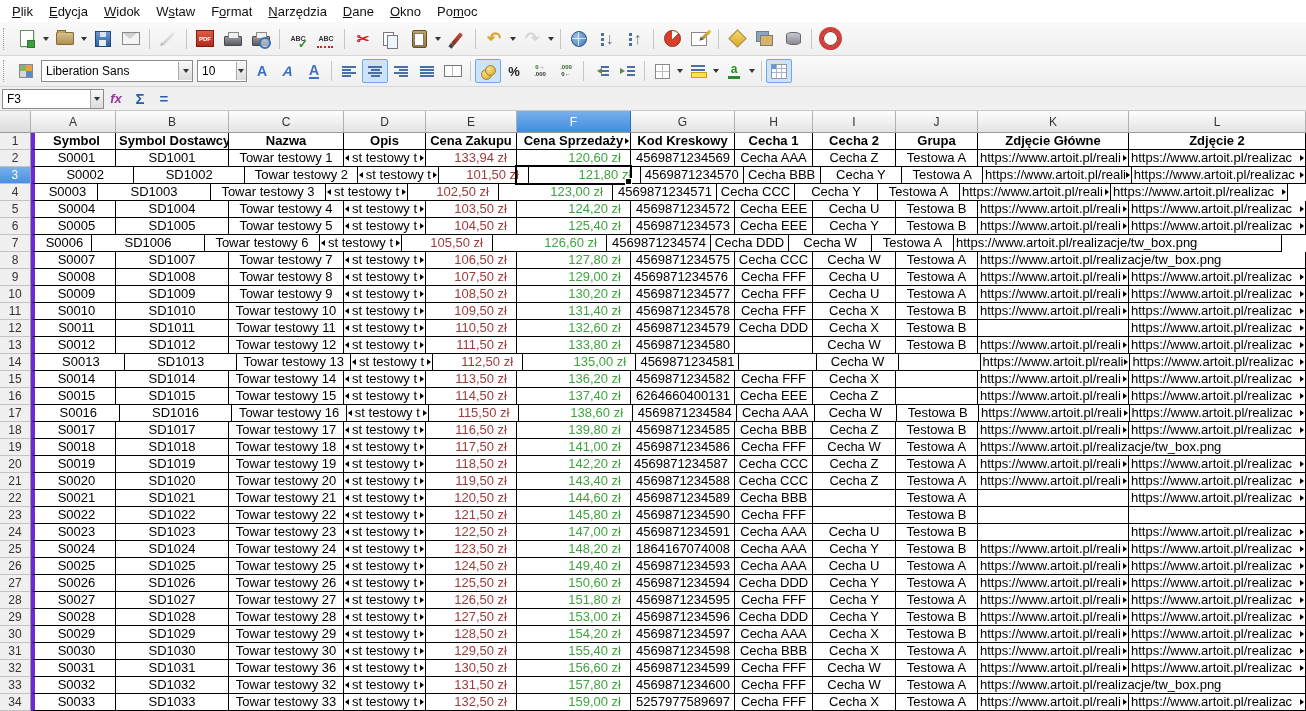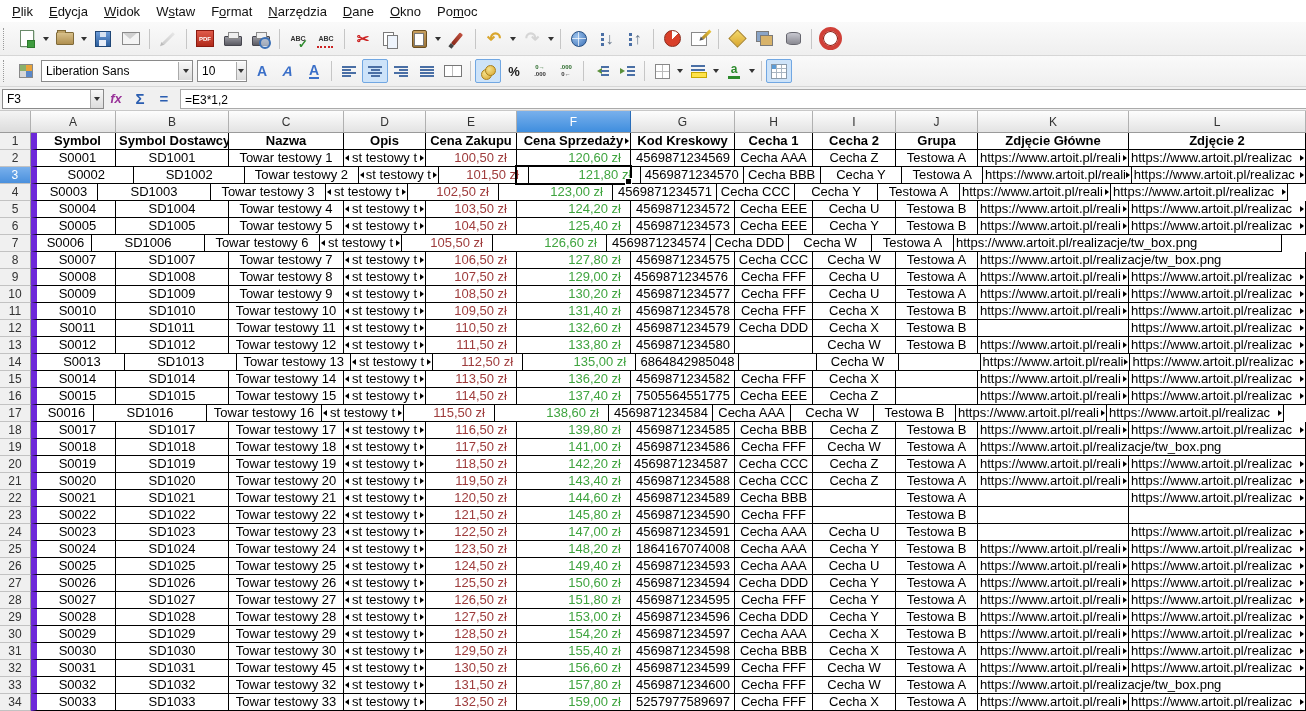--- a/index.html
+++ b/index.html
@@ -130,21 +130,21 @@
   .rhead.sel{background:linear-gradient(#79b0ec,#4a90dd);color:#fff;}
   .cell{box-sizing:border-box;height:17px;border-right:1px solid #000;border-bottom:1px solid #000;font-size:13px;line-height:15px;
     padding:0 3px;white-space:nowrap;overflow:hidden;position:relative;background:#fff;color:#000;}
   .cell.hdr{font-weight:bold;text-align:center;}
   .cell.ctr{text-align:center;}
   .cell.num{text-align:right;}
   .cell.price{padding-right:9px;}
   .cell.red{color:#9e3b3b;}
   .cell.green{color:#3fa43f;}
   .cell.url{text-align:left;padding-left:2px;padding-right:6px;}
-  .firstc{border-left:6px solid #6d28d9;padding-left:6px;}
+  .firstc{border-left:4px solid #6d28d9;padding-left:6px;}
   .mr{position:absolute;right:1px;top:50%;margin-top:-3px;width:0;height:0;border-top:3px solid transparent;border-bottom:3px solid transparent;border-left:4px solid #000;}
   .ml{position:absolute;left:1px;top:50%;margin-top:-3px;width:0;height:0;border-top:3px solid transparent;border-bottom:3px solid transparent;border-right:4px solid #000;}
   .selbox{position:absolute;left:515px;top:54px;width:117px;height:20px;border:2px solid #000;box-sizing:border-box;pointer-events:none;}
   .handle{position:absolute;right:-2px;bottom:-2px;width:5px;height:5px;background:#000;border:1px solid #fff;}
 </style>
 </head>
 <body>
 
 <div class="menubar" id="menubar">
     <span class="menu-item"><u>P</u>lik</span>
@@ -567,23 +567,20 @@
   </div>
   <span class="fbtn">
       <i class="fxg">fx</i>
     </span>
   <span class="fbtn">
       <i class="sumg">Σ</i>
     </span>
   <span class="fbtn">
       <i class="eqg">=</i>
     </span>
-  <div class="finput">
-    <input value="=E3*1,2" style="">
-  </div>
 </div>
 
 <div class="gridwrap" id="gridwrap">
     <div class="colheads">
       <div class="chead corner" style="width:31px"></div>
       <div class="chead" style="width:85px">A</div>
       <div class="chead" style="width:113px">B</div>
       <div class="chead" style="width:115px">C</div>
       <div class="chead" style="width:82px">D</div>
       <div class="chead" style="width:91px">E</div>
@@ -609,21 +606,21 @@
       <div class="cell hdr" style="width:82px">Grupa</div>
       <div class="cell hdr" style="width:151px">Zdjęcie Główne</div>
       <div class="cell hdr" style="width:177px">Zdjęcie 2</div>
     </div>
     <div class="grow">
       <div class="rhead">2</div>
       <div class="cell ctr firstc" style="width:85px">S0001</div>
       <div class="cell ctr" style="width:113px">SD1001</div>
       <div class="cell ctr" style="width:115px">Towar testowy 1</div>
       <div class="cell ctr" style="width:82px"><span class="ml"></span>st testowy t<span class="mr"></span></div>
-      <div class="cell num price red" style="width:91px">100,50 zł</div>
+      <div class="cell num price red" style="width:91px">133,94 zł</div>
       <div class="cell num price green" style="width:114px">120,60 zł</div>
       <div class="cell num" style="width:104px;padding-right:4px">4569871234569</div>
       <div class="cell ctr" style="width:78px">Cecha AAA</div>
       <div class="cell ctr" style="width:83px">Cecha Z</div>
       <div class="cell ctr" style="width:82px">Testowa A</div>
       <div class="cell url" style="width:151px">https://www.artoit.pl/reali<span class="mr"></span></div>
       <div class="cell url" style="width:177px">https://www.artoit.pl/realizac<span class="mr"></span></div>
     </div>
     <div class="grow">
       <div class="rhead sel">3</div>
@@ -789,21 +786,21 @@
       <div class="cell url" style="width:177px">https://www.artoit.pl/realizac<span class="mr"></span></div>
     </div>
     <div class="grow">
       <div class="rhead">14</div>
       <div class="cell ctr firstc" style="width:95px">S0013</div>
       <div class="cell ctr" style="width:113px">SD1013</div>
       <div class="cell ctr" style="width:115px">Towar testowy 13</div>
       <div class="cell ctr" style="width:82px"><span class="ml"></span>st testowy t<span class="mr"></span></div>
       <div class="cell num price red" style="width:91px">112,50 zł</div>
       <div class="cell num price green" style="width:114px">135,00 zł</div>
-      <div class="cell num" style="width:104px;padding-right:4px">6864842985048</div>
+      <div class="cell num" style="width:104px;padding-right:4px">4569871234581</div>
       <div class="cell ctr" style="width:78px"></div>
       <div class="cell ctr" style="width:83px">Cecha W</div>
       <div class="cell ctr" style="width:82px"></div>
       <div class="cell url" style="width:151px">https://www.artoit.pl/reali<span class="mr"></span></div>
       <div class="cell url" style="width:177px">https://www.artoit.pl/realizac<span class="mr"></span></div>
     </div>
     <div class="grow">
       <div class="rhead">15</div>
       <div class="cell ctr firstc" style="width:85px">S0014</div>
       <div class="cell ctr" style="width:113px">SD1014</div>
@@ -819,30 +816,30 @@
       <div class="cell url" style="width:177px">https://www.artoit.pl/realizac<span class="mr"></span></div>
     </div>
     <div class="grow">
       <div class="rhead">16</div>
       <div class="cell ctr firstc" style="width:85px">S0015</div>
       <div class="cell ctr" style="width:113px">SD1015</div>
       <div class="cell ctr" style="width:115px">Towar testowy 15</div>
       <div class="cell ctr" style="width:82px"><span class="ml"></span>st testowy t<span class="mr"></span></div>
       <div class="cell num price red" style="width:91px">114,50 zł</div>
       <div class="cell num price green" style="width:114px">137,40 zł</div>
-      <div class="cell num" style="width:104px;padding-right:4px">7505564551775</div>
+      <div class="cell num" style="width:104px;padding-right:4px">6264660400131</div>
       <div class="cell ctr" style="width:78px">Cecha EEE</div>
       <div class="cell ctr" style="width:83px">Cecha Z</div>
       <div class="cell ctr" style="width:82px"></div>
       <div class="cell url" style="width:151px">https://www.artoit.pl/reali<span class="mr"></span></div>
       <div class="cell url" style="width:177px">https://www.artoit.pl/realizac<span class="mr"></span></div>
     </div>
     <div class="grow">
       <div class="rhead">17</div>
-      <div class="cell ctr firstc" style="width:63px">S0016</div>
+      <div class="cell ctr firstc" style="width:89px">S0016</div>
       <div class="cell ctr" style="width:113px">SD1016</div>
       <div class="cell ctr" style="width:115px">Towar testowy 16</div>
       <div class="cell ctr" style="width:82px"><span class="ml"></span>st testowy t<span class="mr"></span></div>
       <div class="cell num price red" style="width:91px">115,50 zł</div>
       <div class="cell num price green" style="width:114px">138,60 zł</div>
       <div class="cell num" style="width:104px;padding-right:4px">4569871234584</div>
       <div class="cell ctr" style="width:78px">Cecha AAA</div>
       <div class="cell ctr" style="width:83px">Cecha W</div>
       <div class="cell ctr" style="width:82px">Testowa B</div>
       <div class="cell url" style="width:151px">https://www.artoit.pl/reali<span class="mr"></span></div>
@@ -1054,21 +1051,21 @@
       <div class="cell ctr" style="width:78px">Cecha BBB</div>
       <div class="cell ctr" style="width:83px">Cecha X</div>
       <div class="cell ctr" style="width:82px">Testowa A</div>
       <div class="cell url" style="width:151px">https://www.artoit.pl/reali<span class="mr"></span></div>
       <div class="cell url" style="width:177px">https://www.artoit.pl/realizac<span class="mr"></span></div>
     </div>
     <div class="grow">
       <div class="rhead">32</div>
       <div class="cell ctr firstc" style="width:85px">S0031</div>
       <div class="cell ctr" style="width:113px">SD1031</div>
-      <div class="cell ctr" style="width:115px">Towar testowy 45</div>
+      <div class="cell ctr" style="width:115px">Towar testowy 36</div>
       <div class="cell ctr" style="width:82px"><span class="ml"></span>st testowy t<span class="mr"></span></div>
       <div class="cell num price red" style="width:91px">130,50 zł</div>
       <div class="cell num price green" style="width:114px">156,60 zł</div>
       <div class="cell num" style="width:104px;padding-right:4px">4569871234599</div>
       <div class="cell ctr" style="width:78px">Cecha FFF</div>
       <div class="cell ctr" style="width:83px">Cecha W</div>
       <div class="cell ctr" style="width:82px">Testowa A</div>
       <div class="cell url" style="width:151px">https://www.artoit.pl/reali<span class="mr"></span></div>
       <div class="cell url" style="width:177px">https://www.artoit.pl/realizac<span class="mr"></span></div>
     </div>

